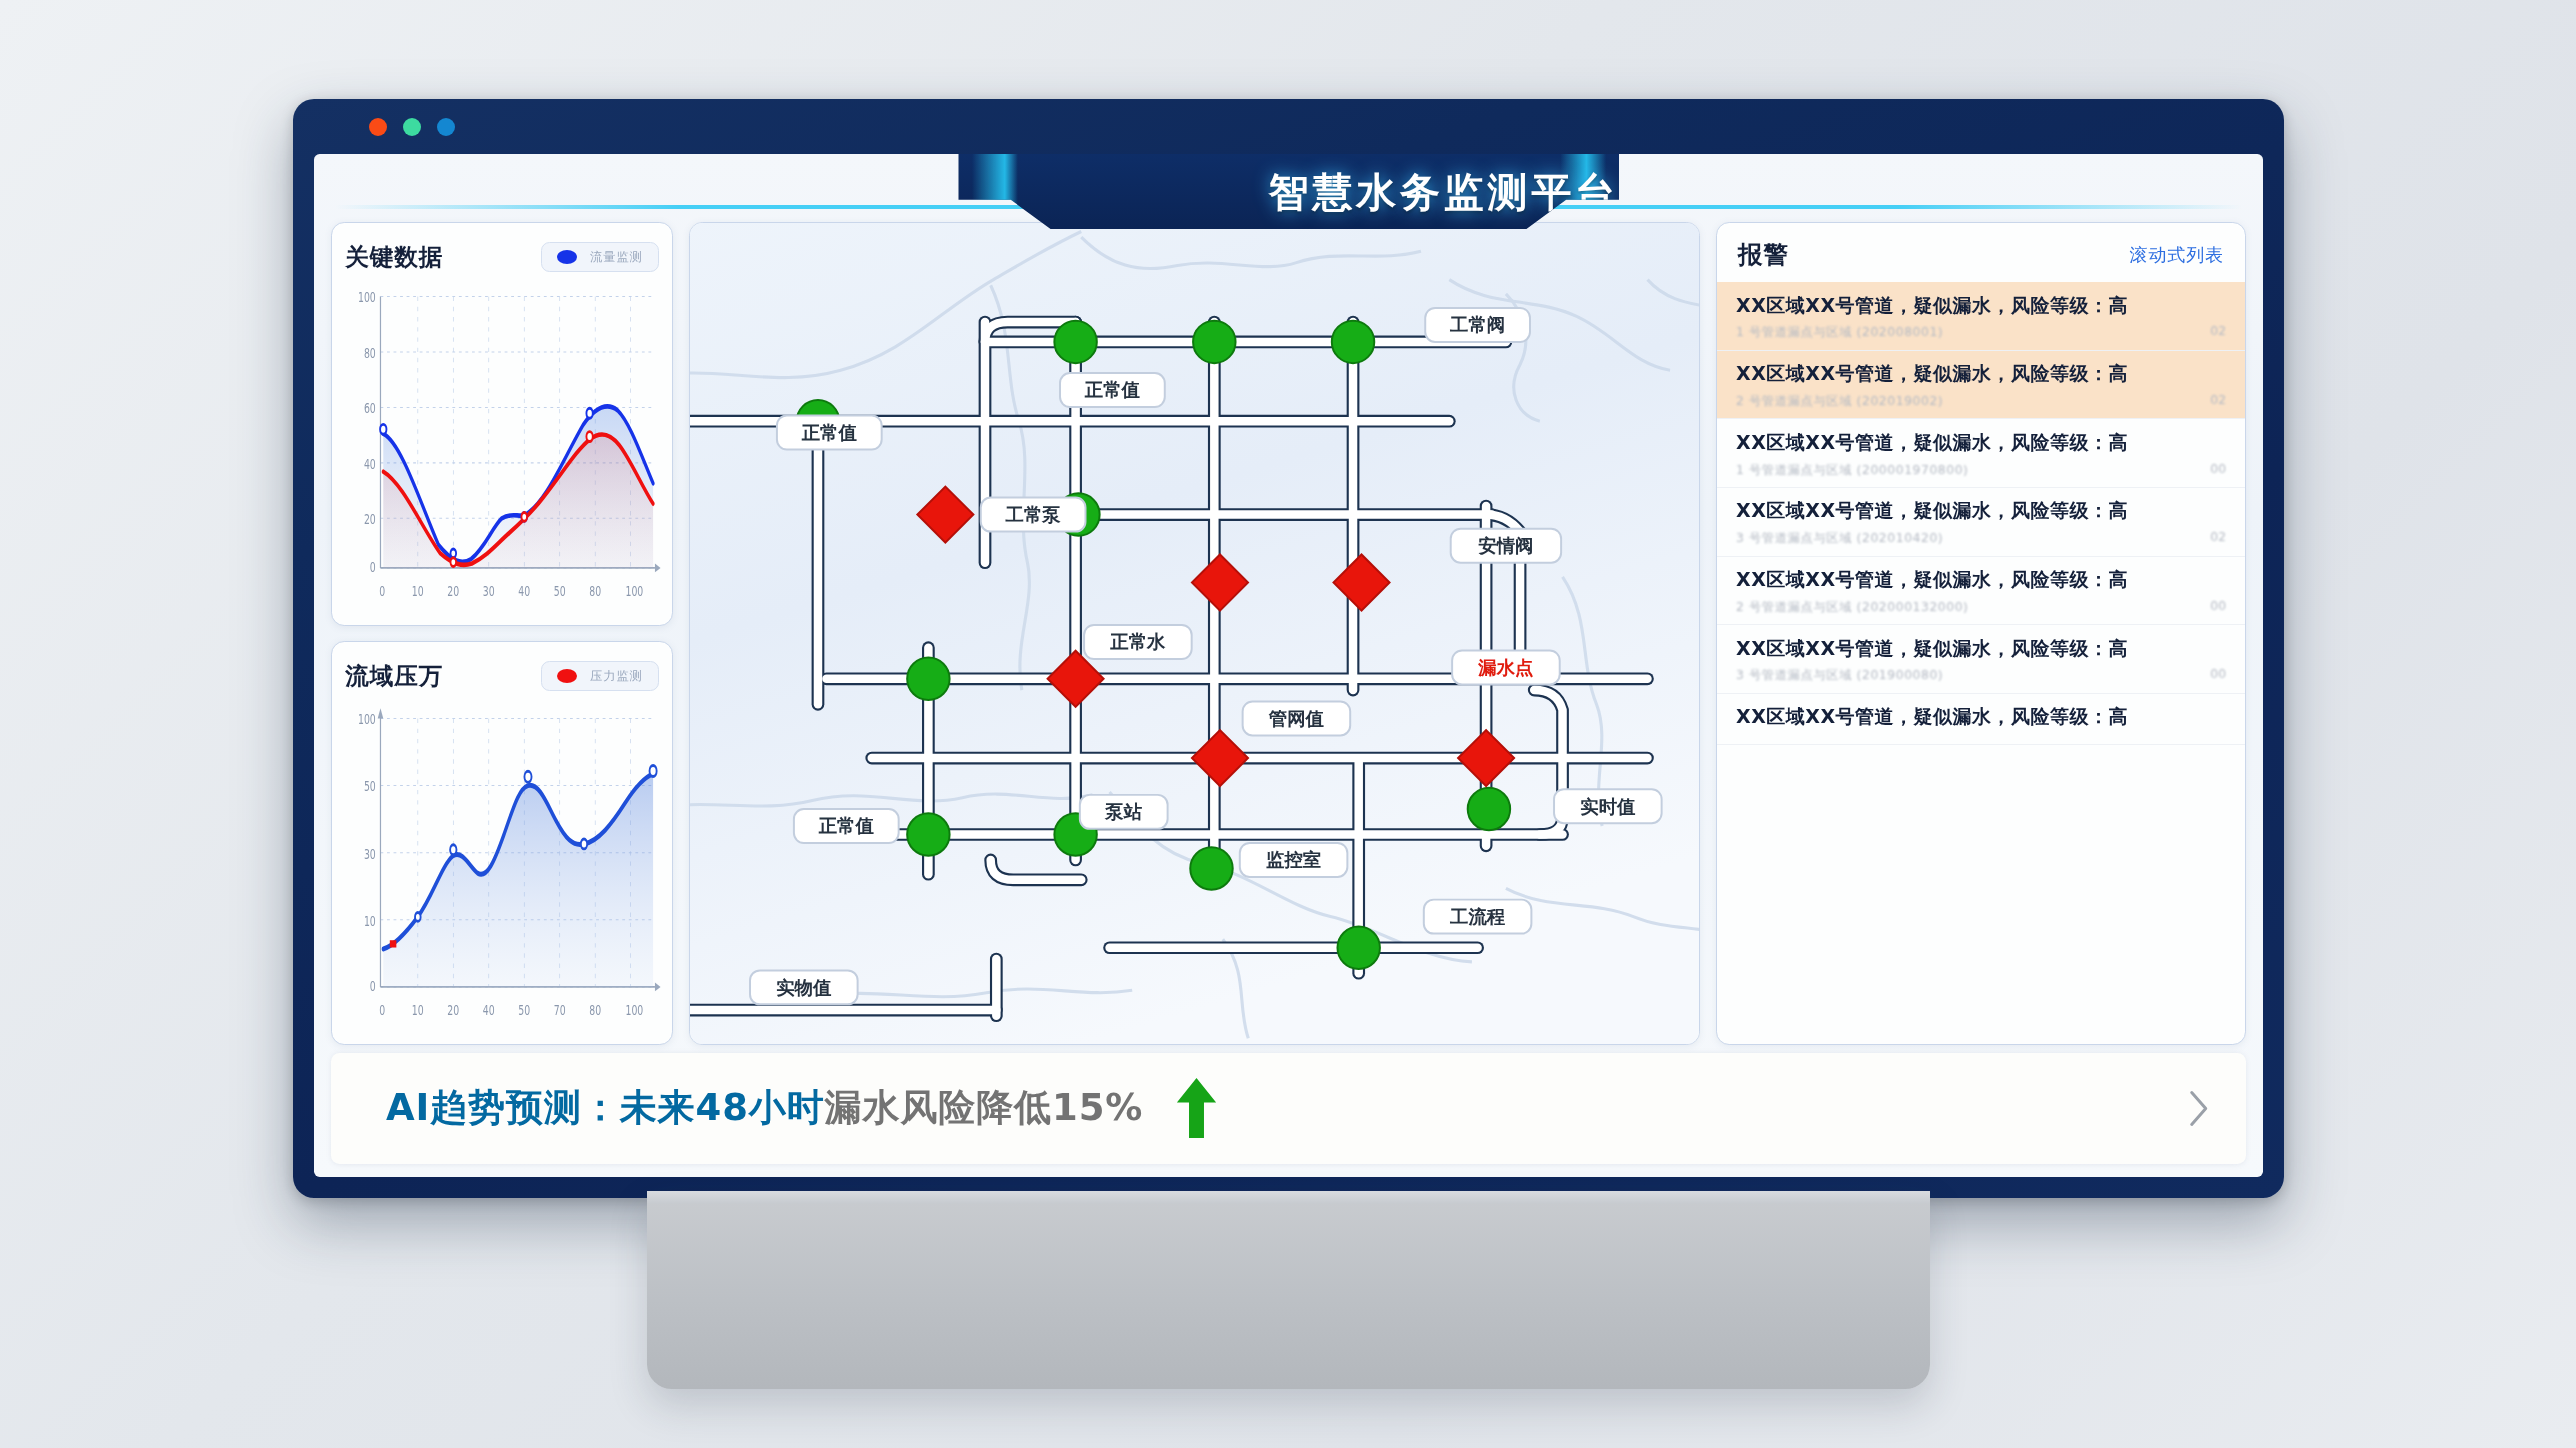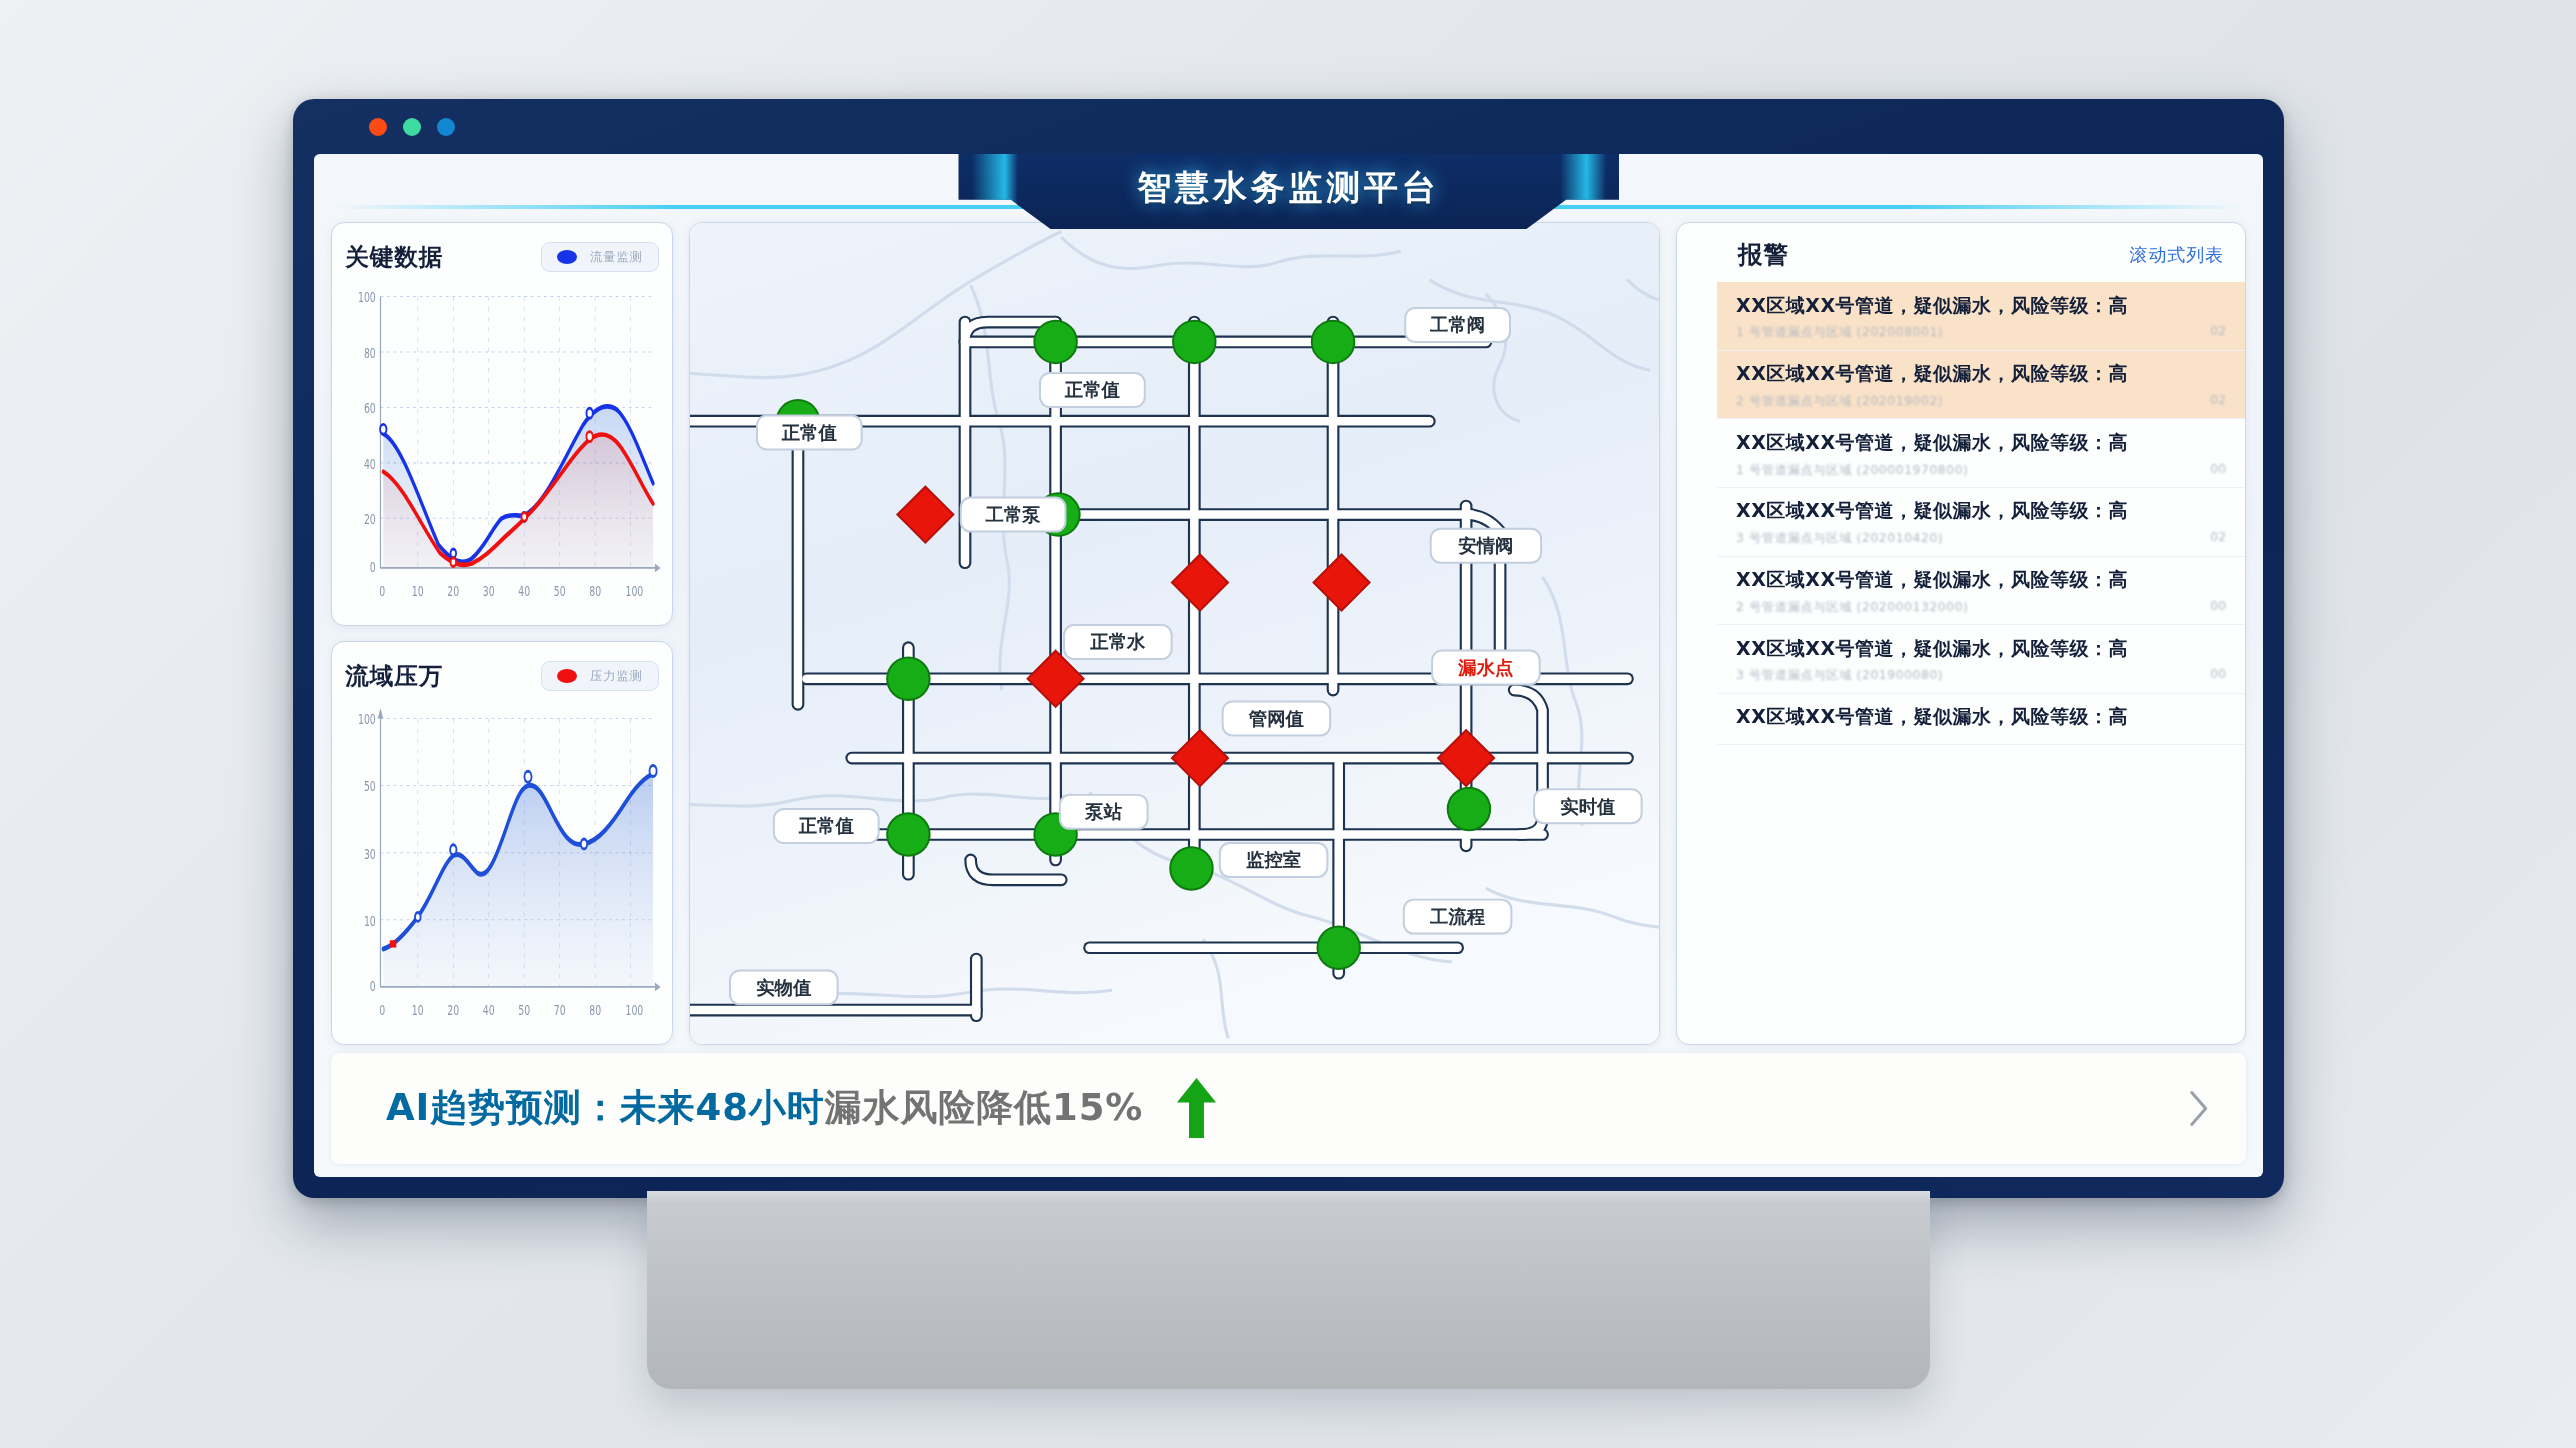--- a/index.html
+++ b/index.html
@@ -50,37 +50,36 @@
     z-index:6;
   }
   #banner .glow{
     position:absolute;left:0;right:0;bottom:0;height:100%;
     background:
       linear-gradient(90deg,transparent 2%,#27c8f5 7%,transparent 9%),
       linear-gradient(90deg,transparent 91%,#27c8f5 95%,transparent 98%);
     opacity:.9;
   }
   #banner-title{
-    position:absolute;left:0;right:0;top:13.2px;text-align:center;
-    color:#ffffff;font-size:34px;font-weight:bold;letter-spacing:3.8px;
+    position:absolute;left:0;right:0;top:13.2px;text-align:right;
+    color:#ffffff;font-size:40px;font-weight:bold;letter-spacing:3.8px;
     text-shadow:0 0 17px rgba(60,190,255,.85),0 1.9px 3.8px rgba(0,0,0,.5);
     font-family:"DejaVu Sans",sans-serif;
   }
   #banner-line{
     position:absolute;left:21px;right:21px;top:51px;height:3.8px;z-index:5;
     background:linear-gradient(90deg,rgba(39,200,245,0) 0%,rgba(39,200,245,.85) 18%,rgba(39,200,245,.85) 82%,rgba(39,200,245,0) 100%);
   }
 
   
   #work{position:absolute;left:17px;top:68px;right:17px;bottom:132px;display:flex;gap:16px;}
 
   .card{
     background:#fdfefe;border:1.4px solid #c9d6ea;border-radius:13.2px;
     box-shadow:0 1.9px 7.5px rgba(110,130,160,.10);
-    padding-left:40px;
   }
 
   
   #left-col{width:342px;display:flex;flex-direction:column;gap:15px;flex:none;}
   .chart-card{flex:1;position:relative;padding:15px 13.2px 9.4px 13.2px;box-sizing:border-box;}
   .chart-head{display:flex;align-items:center;justify-content:space-between;height:38px;}
   .chart-title{font-size:23.6px;font-weight:bold;color:#14203a;letter-spacing:0.9px;font-family:"DejaVu Sans",sans-serif;}
   .legend-pill{
     display:flex;align-items:center;gap:13.2px;
     background:#f1f5fb;border:0.9px solid #d6e0f0;border-radius:8.5px;

